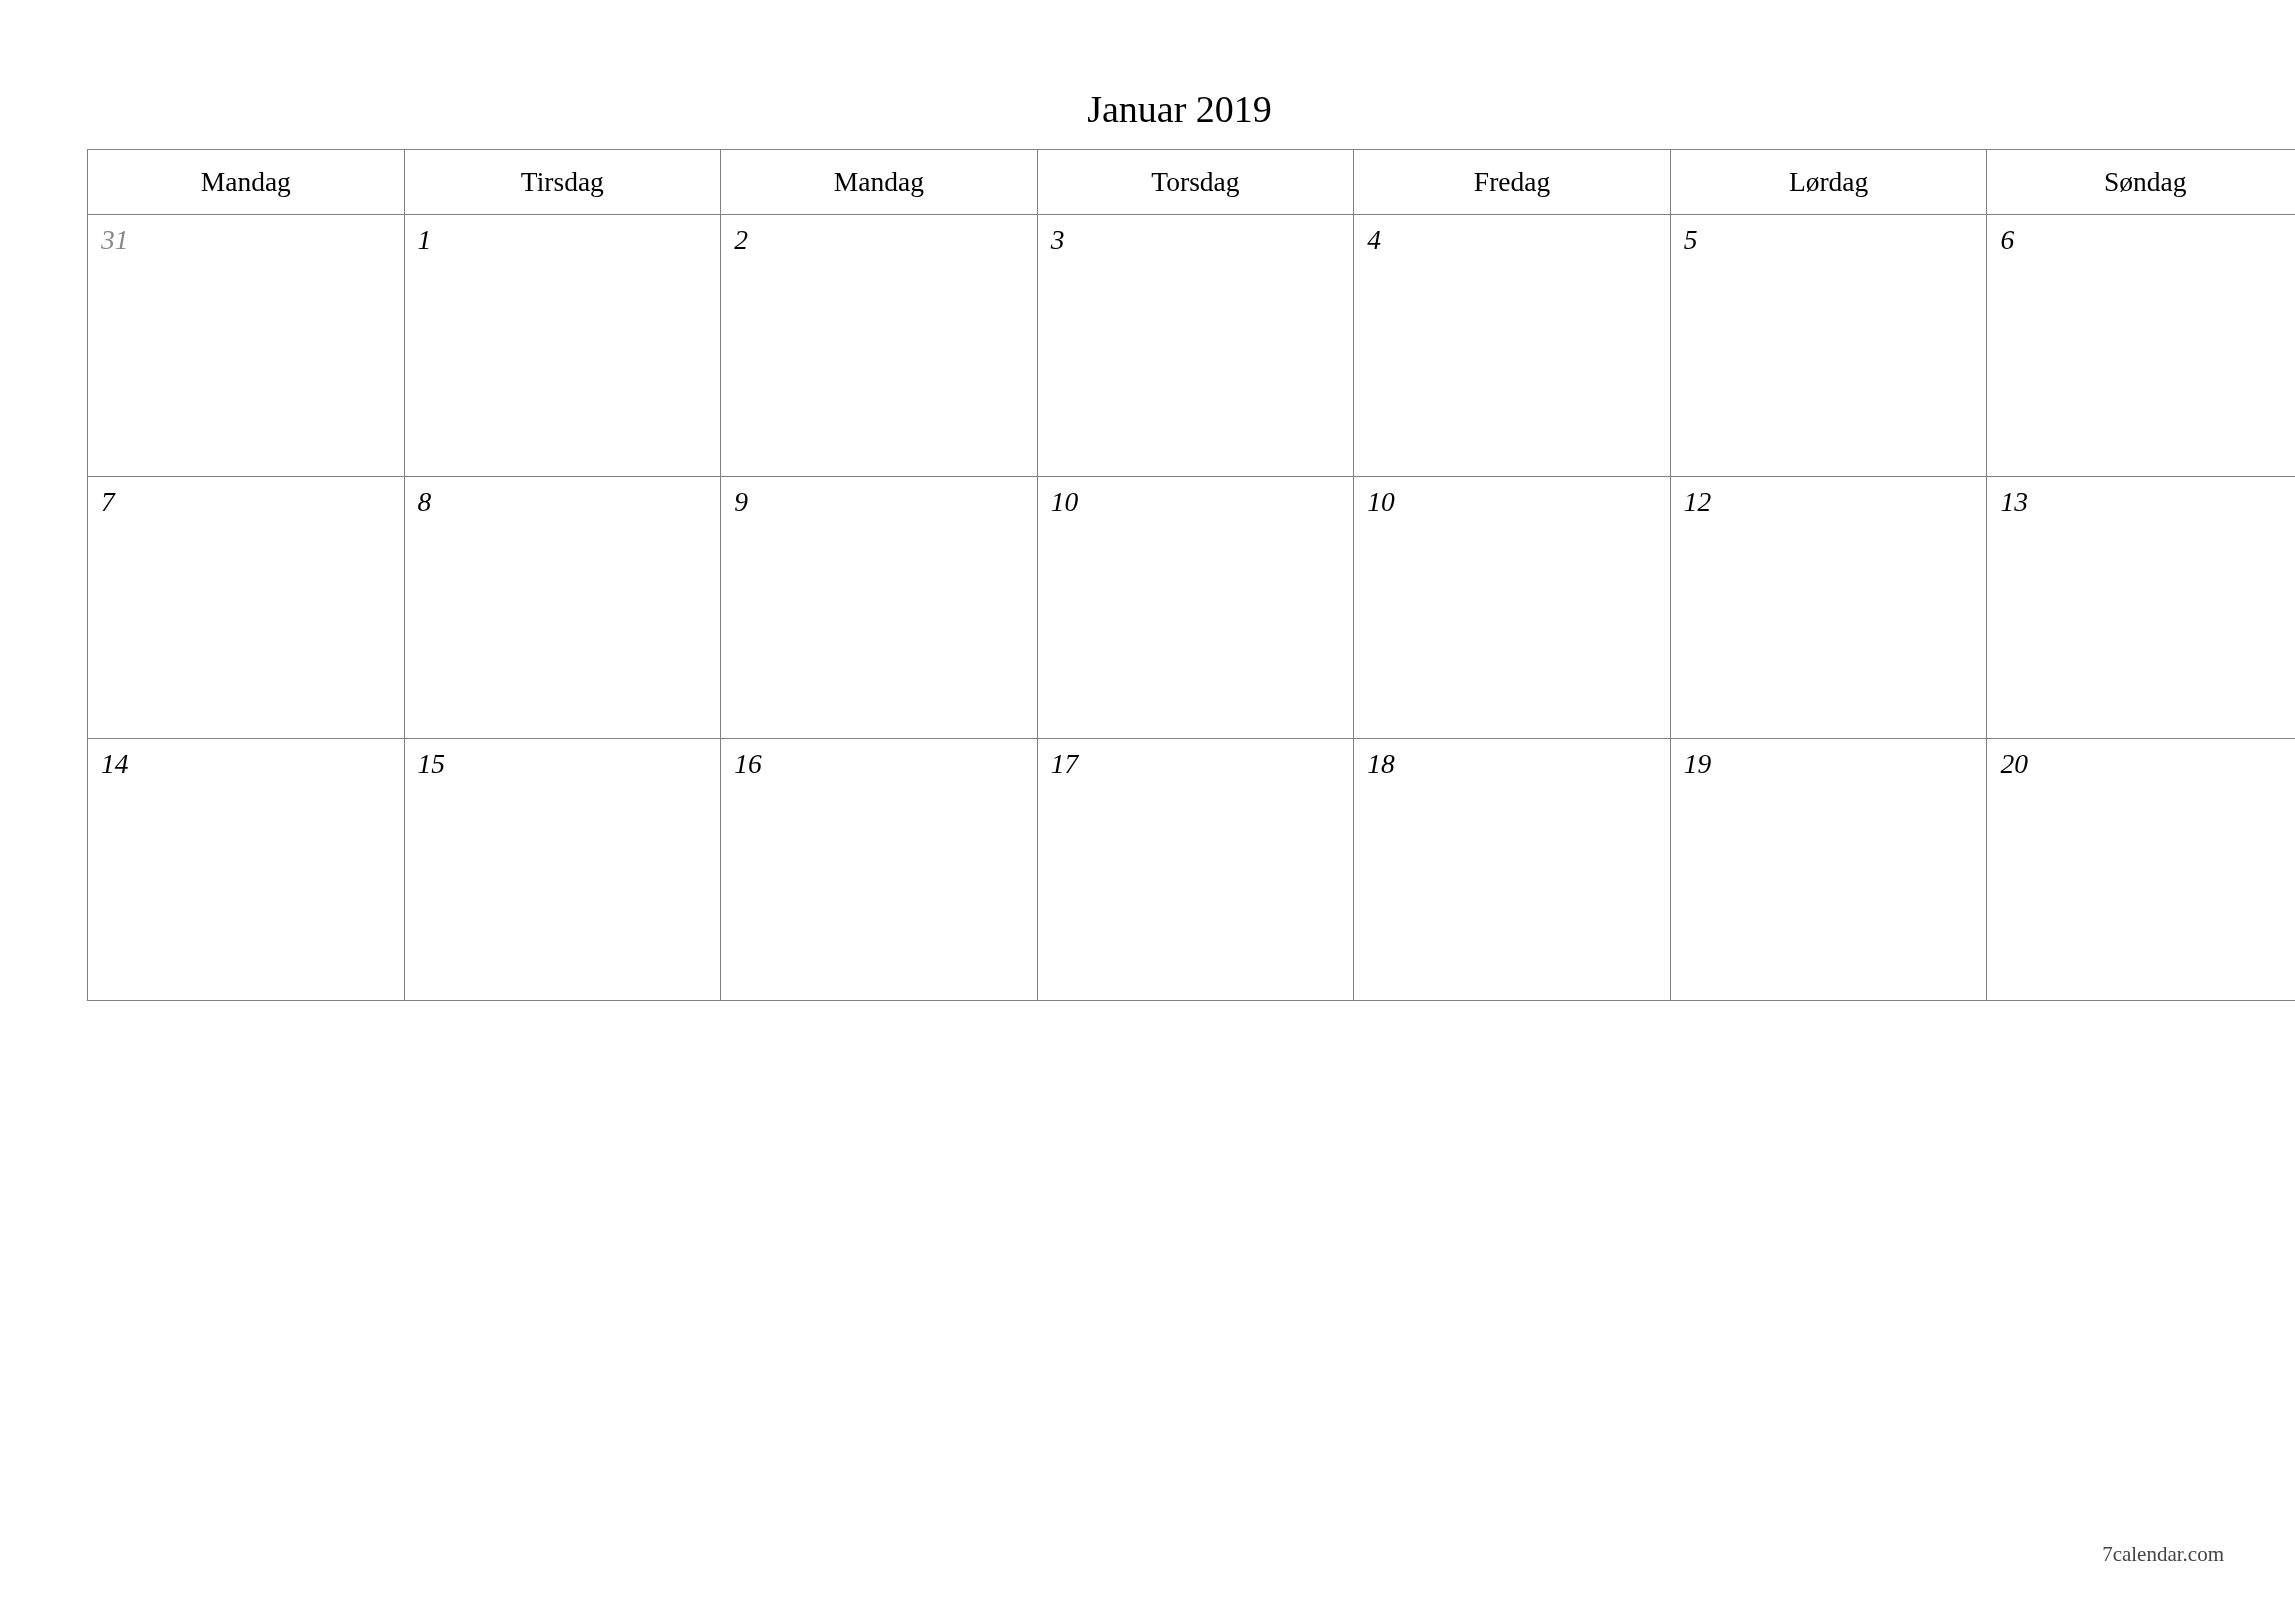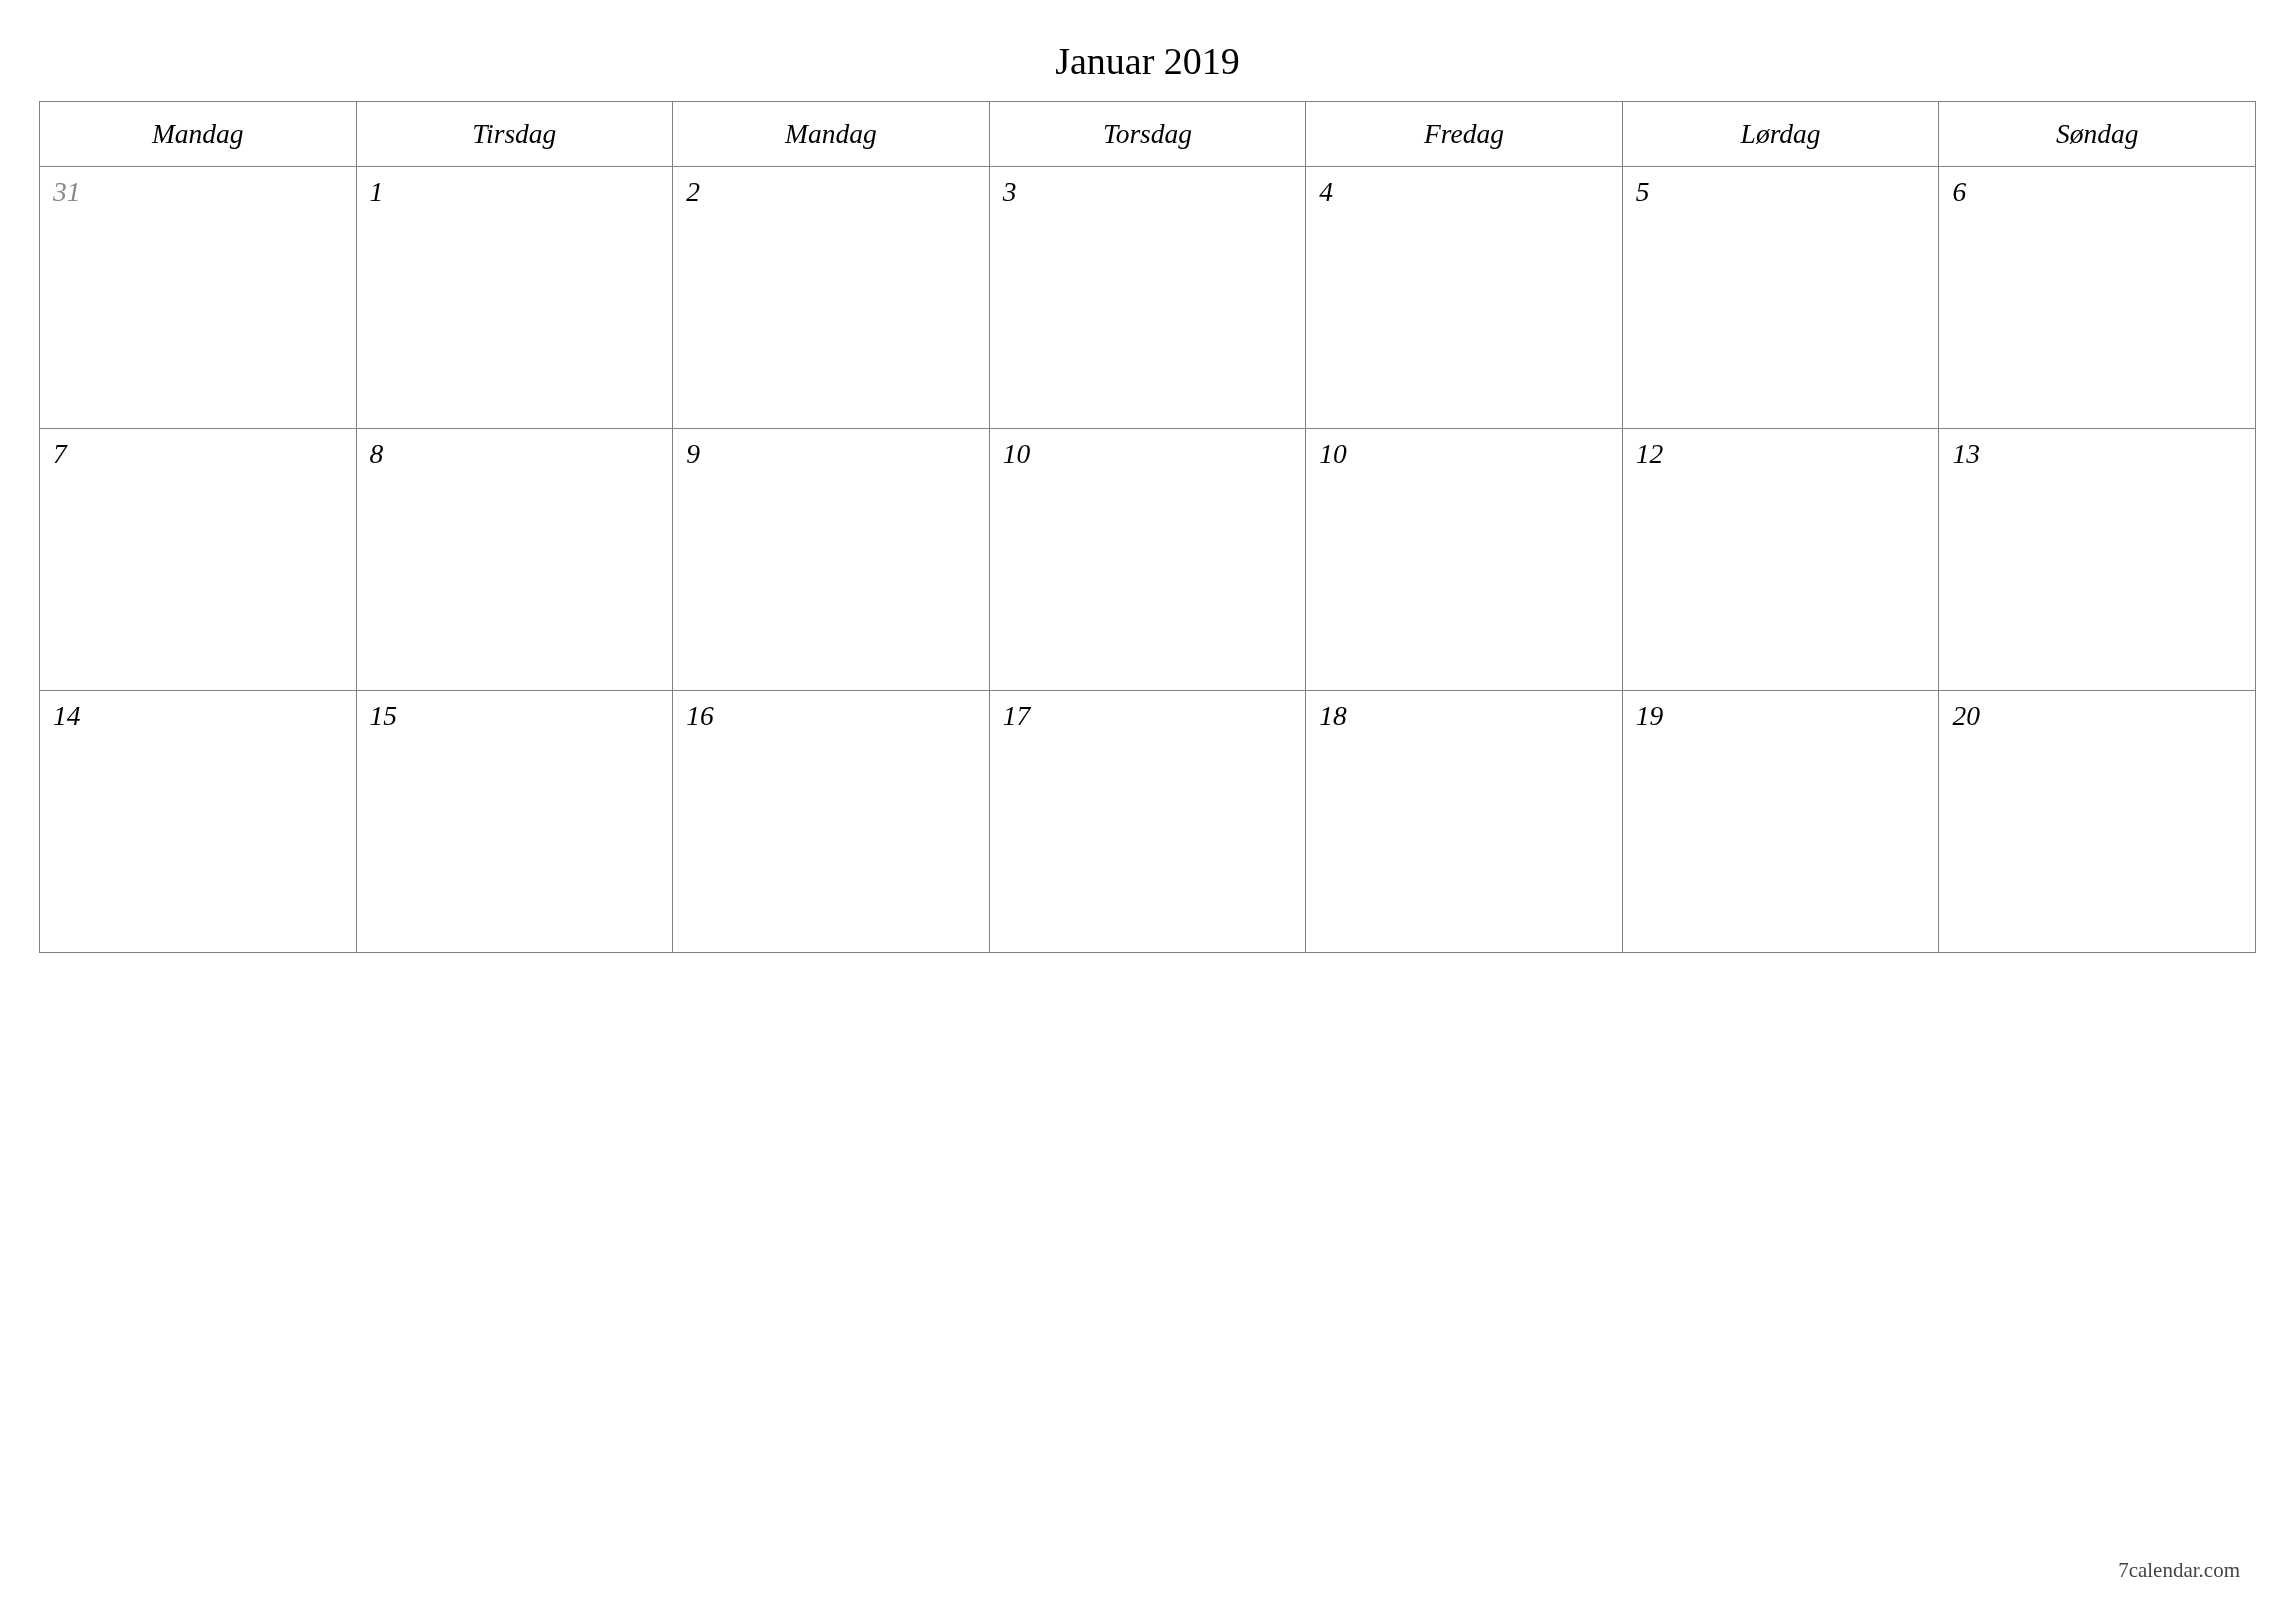--- a/index.html
+++ b/index.html
@@ -1,15 +1,15 @@
 <!DOCTYPE html>
 <html style="font-size:10.5px"><head>
 <meta charset="utf-8">
 <style>
-  * { box-sizing: border-box; margin: 0; padding: 0; }
+  * { box-sizing: border-box; margin: 16px; padding: 0; }
   html, body { width: 2295px; height: 1623px; }
   body {
     font-family: Georgia, "Times New Roman", serif;
     background: #ffffff;
     color: #000000;
     padding: 39px 39px 26px 39px;
   }
   .title {
     text-align: center;
     font-size: 38px;
@@ -23,21 +23,20 @@
     table-layout: fixed;
   }
   .calendar th {
     border: 1.3px solid #808080;
     font-weight: 400;
     font-size: 27.5px;
     text-align: center;
     padding: 15.7px 0;
     color: #000;
     background: #fff;
-    font-style: italic;
   }
   .calendar td {
     border: 1.3px solid #808080;
     height: 262px;
     vertical-align: top;
     text-align: left;
     font-size: 27.5px;
     padding: 9.2px 13px;
     color: #000;
     position: relative;

